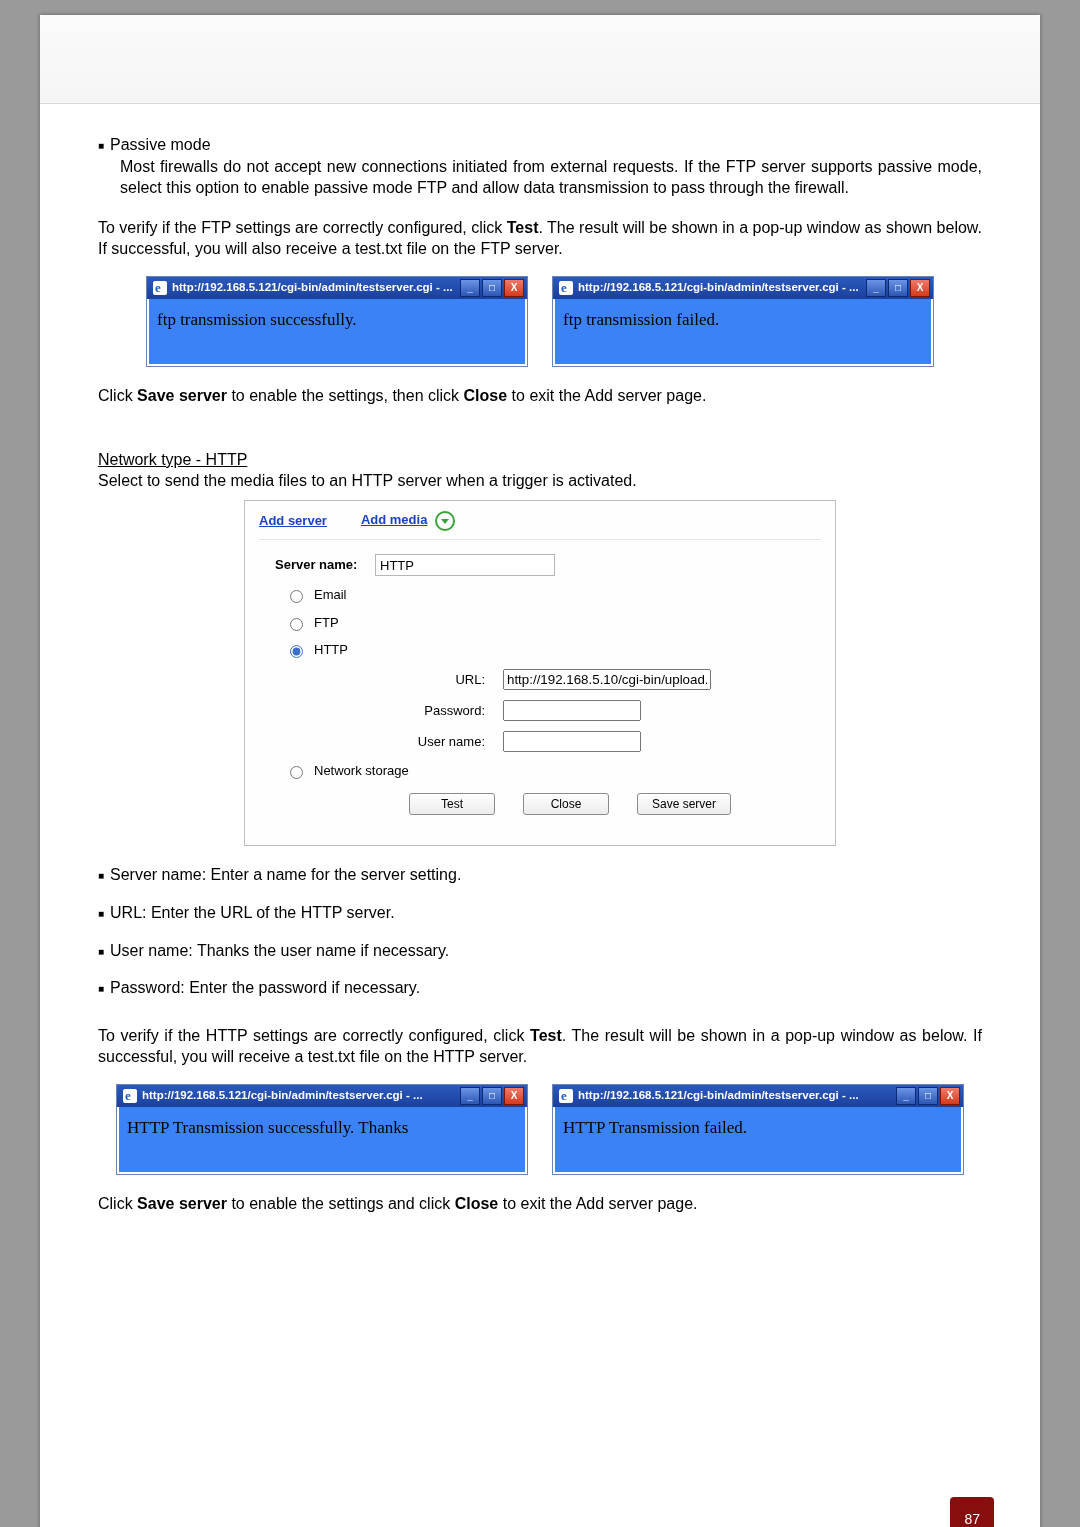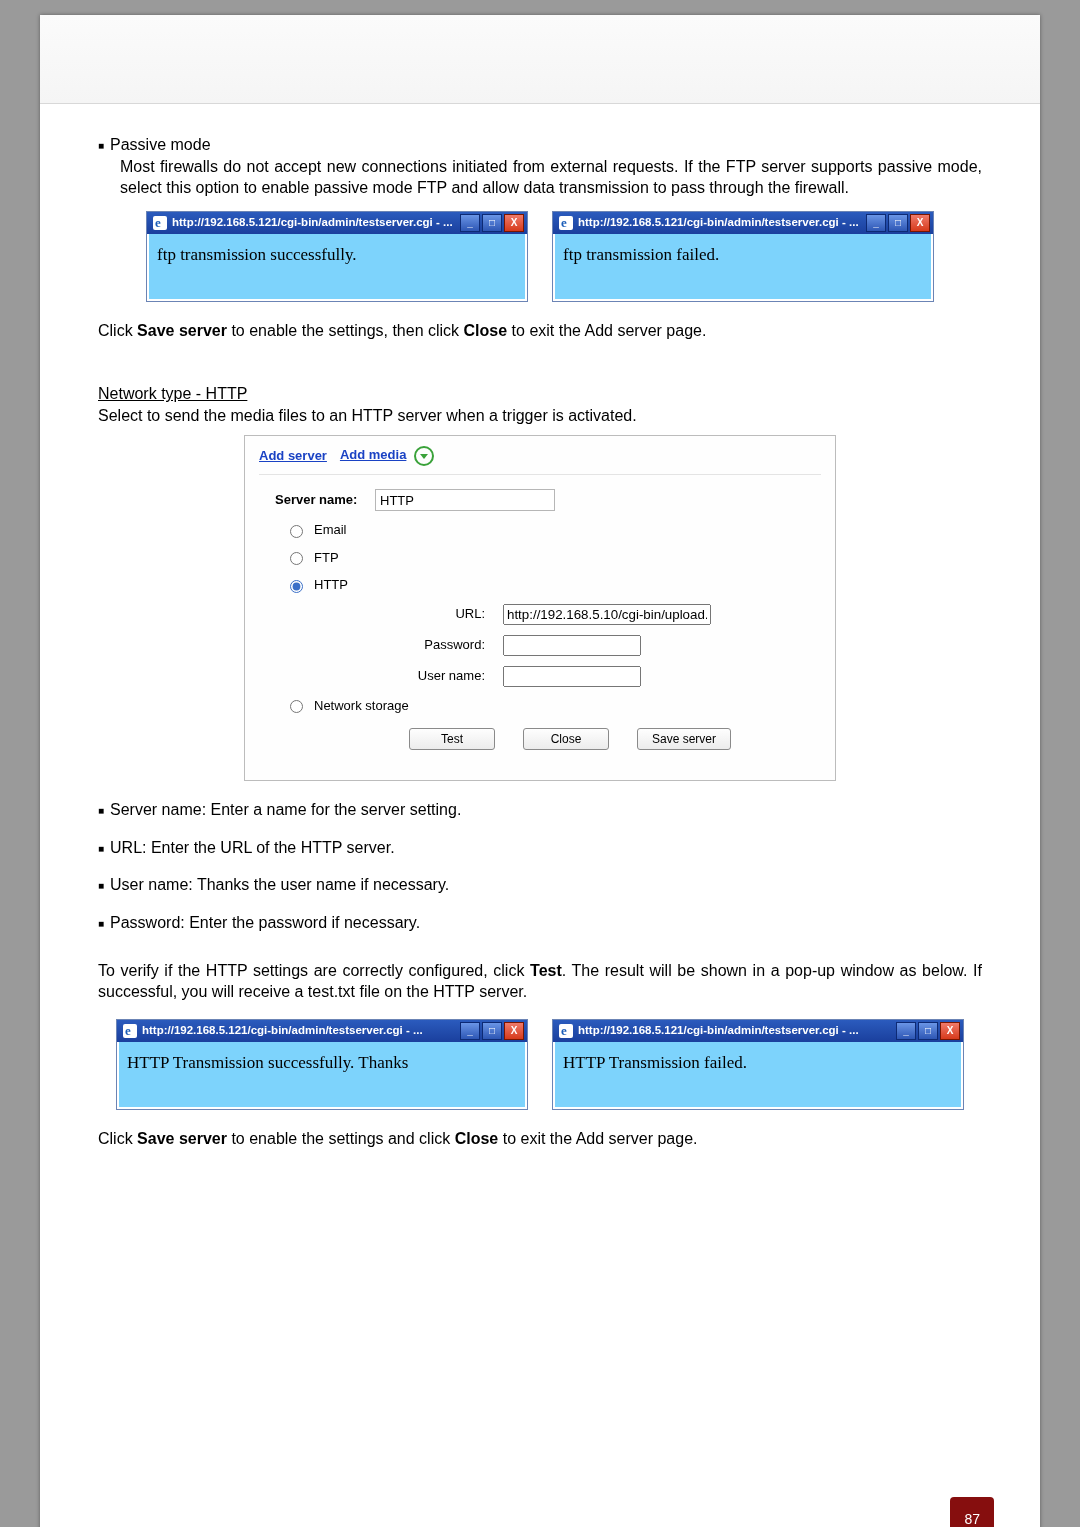--- a/index.html
+++ b/index.html
@@ -45,21 +45,21 @@
   .two-popups {
     display: flex;
     justify-content: center;
     gap: 24px;
     margin: 12px 0 18px 0;
   }
   .popup {
     width: 380px;
     border: 1px solid #6b84b5;
     box-shadow: 0 0 0 2px #fff inset;
-    background: #7dd3fc;
+    background: #3b82f6;
     font-family: "Times New Roman", serif;
   }
   .popup .titlebar {
     background: linear-gradient(#2b5bbd, #1a3f9d);
     color: #fff;
     font-family: Arial, sans-serif;
     font-size: 11.5px;
     height: 22px;
     display: flex;
     align-items: center;
@@ -107,21 +107,21 @@
   .form-panel {
     width: 590px;
     border: 1px solid #bcbcbc;
     background: #fefefe;
     font-size: 13px;
     margin-top: 8px;
   }
   .tabs {
     display: flex;
     padding: 10px 14px 4px 14px;
-    gap: 13px;
+    gap: 34px;
     align-items: center;
   }
   .tabs a {
     color: #1a42c4;
     font-weight: bold;
     text-decoration: underline;
     font-size: 13px;
   }
   .tabs .arrow-ring {
     width: 16px; height: 16px; border-radius: 50%;
@@ -210,20 +210,23 @@
   <div class="header-band"></div>
 
   <div class="content">
 
     <div class="bullet-row">
       <span class="sq">■</span>
       <span>Passive mode</span>
     </div>
     <div class="indent-body justify">Most firewalls do not accept new connections initiated from external requests. If the FTP server supports passive mode, select this option to enable passive mode FTP and allow data transmission to pass through the firewall.</div>
 
+    <p class="justify" style="margin-top:18px;">
+      <span>To verify if the FTP settings are correctly configured, click </span><span class="b">Test</span><span>. The result will be shown in a pop-up window as shown below. If successful, you will also receive a test.txt file on the FTP server.</span>
+    </p>
 
     <div class="two-popups">
       <div class="popup">
         <div class="titlebar">
           <span class="ie-icon"></span>
           <span class="t-text">http://192.168.5.121/cgi-bin/admin/testserver.cgi - ...</span>
           <div class="winbtns">
             <div class="winbtn">_</div>
             <div class="winbtn">□</div>
             <div class="winbtn close">X</div>

